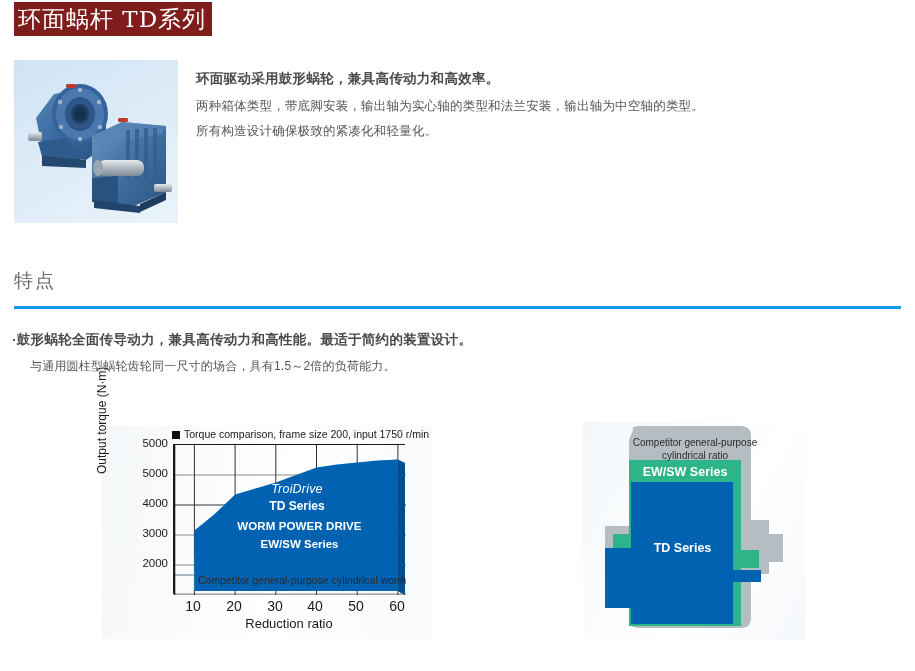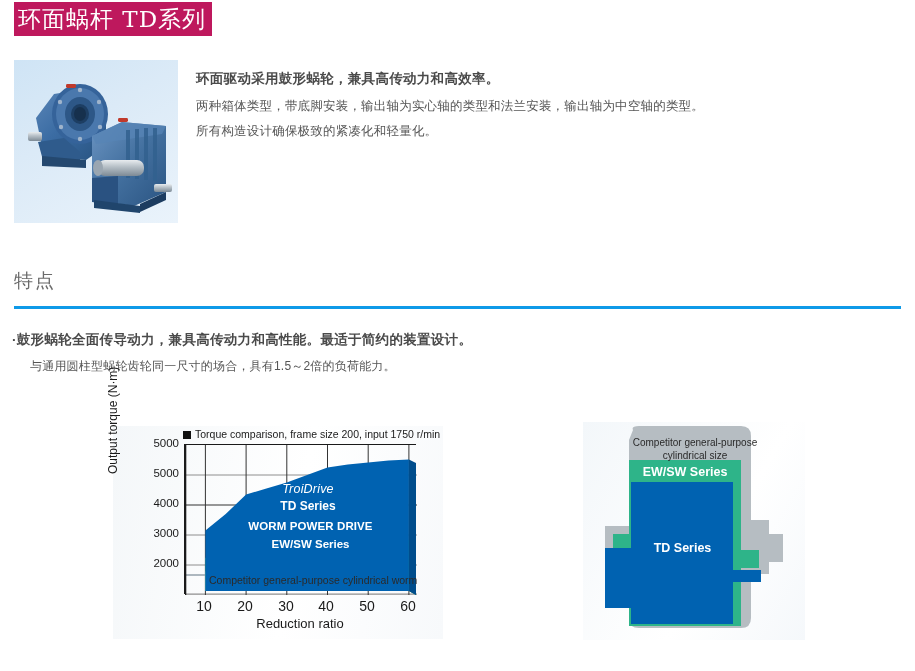--- a/index.html
+++ b/index.html
@@ -8,21 +8,21 @@
     background:#ffffff;
     font-family:"Liberation Sans","DejaVu Sans",sans-serif;
     color:#333;
     overflow:hidden;
     position:relative;
   }
 
   
   .title-bar{
     position:absolute;left:14px;top:2px;
-    background:#be185d;
+    background:#7f1d1d;
     color:#ffffff;
     font-size:23px;
     line-height:34px;
     padding:0 6px 0 4px;
     letter-spacing:1px;
     white-space:nowrap;
     font-family:"DejaVu Serif","Liberation Serif",serif;
   }
 
   
@@ -57,21 +57,21 @@
     position:absolute;left:12px;top:331px;
     font-size:13.5px;font-weight:bold;color:#4a4a4a;letter-spacing:.3px;
   }
   .feat-sub{
     position:absolute;left:30px;top:358px;
     font-size:12px;color:#555;letter-spacing:.2px;
   }
 
   
   .chart-panel{
-    position:absolute;left:113px;top:426px;width:330px;height:213px;
+    position:absolute;left:102px;top:426px;width:330px;height:213px;
     background:linear-gradient(100deg,#f4f7f9 0%,#ffffff 55%,#f7f9fb 100%);
   }
   .chart-legend{
     position:absolute;left:70px;top:2px;
     font-size:10.5px;color:#1a1a1a;white-space:nowrap;
   }
   .legend-swatch{
     display:inline-block;width:8px;height:8px;background:#111;
     margin-right:4px;vertical-align:-1px;
   }
@@ -276,16 +276,16 @@
   <svg width="222" height="218" viewBox="0 0 222 218">
 
     <path d="M50 8 Q48 4 56 4 L158 4 Q168 4 168 14 L168 98 L186 98 L186 112 L200 112 L200 140 L186 140 L186 152 L168 152 L168 196 Q168 206 158 206 L56 206 Q46 206 46 196 L46 150 L22 150 L22 104 L46 104 L46 18 Z" fill="#b6bdc2"></path>
 
     <path d="M46 38 L158 38 L158 128 L176 128 L176 146 L158 146 L158 204 L46 204 L46 152 L30 152 L30 112 L46 112 Z" fill="#2eb489"></path>
 
     <path d="M48 60 L150 60 L150 148 L178 148 L178 160 L150 160 L150 202 L48 202 L48 186 L22 186 L22 126 L48 126 Z" fill="#0062b1"></path>
   </svg>
 
   <div class="dlabel dl-comp" style="left:22px;top:14px;width:180px">Competitor general-purpose</div>
-  <div class="dlabel dl-comp" style="left:22px;top:27px;width:180px">cylindrical size</div>
+  <div class="dlabel dl-comp" style="left:22px;top:27px;width:180px">cylindrical ratio</div>
   <div class="dlabel dl-ew" style="left:22px;top:43px;width:160px">EW/SW Series</div>
   <div class="dlabel dl-td" style="left:22px;top:119px;width:155px">TD Series</div>
 </div>
 
 </body></html>

